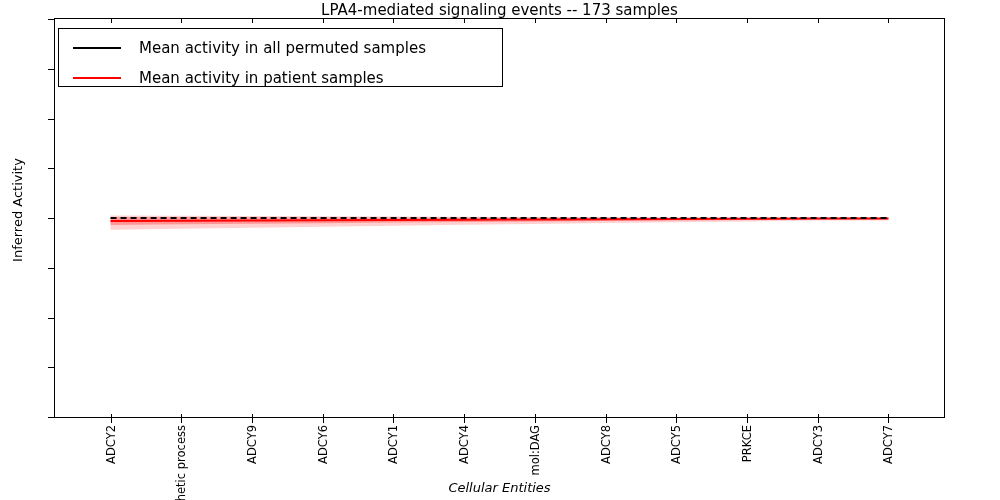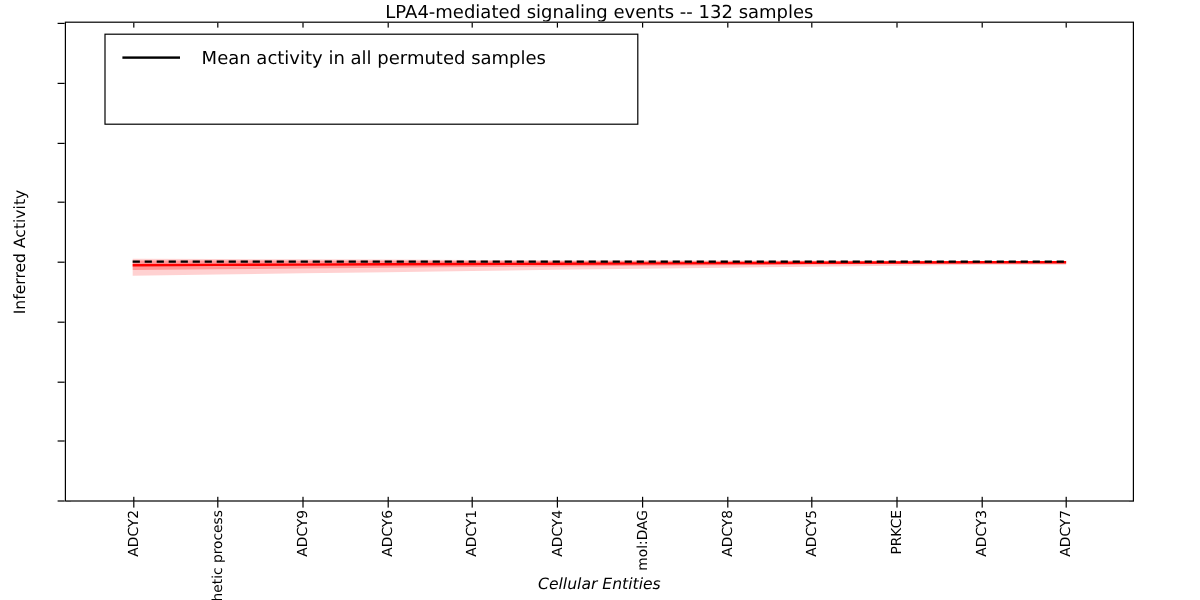--- a/index.html
+++ b/index.html
@@ -123,26 +123,25 @@
     color: #000000;
     white-space: nowrap;
     transform-origin: left top;
     transform: rotate(-90deg) translate(-100%, -50%);
   }
   .legend-box {
     position: absolute;
     left: 58px;
     top: 28px;
     width: 445px;
-    height: 76px;
+    height: 59px;
     border: 1.4px solid #000000;
     background: #ffffff;
     box-sizing: border-box;
     z-index: 5;
-    margin-left: 29px;
   }
   .legend-row {
     position: absolute;
     left: 0;
     width: 100%;
     height: 30px;
     display: flex;
     align-items: center;
   }
   .legend-swatch {
@@ -156,21 +155,21 @@
     font-size: 15px;
     color: #000000;
     white-space: nowrap;
   }
 </style>
 </head>
 <body>
 
 <div id="figure">
 
-  <div class="chart-title">LPA4-mediated signaling events -- 132 samples</div>
+  <div class="chart-title">LPA4-mediated signaling events -- 173 samples</div>
 
   <div class="ylabel">Inferred Activity</div>
 
   <div class="xlabel">Cellular Entities</div>
 
   <div id="yticks-layer">
       <div class="ytick-wrap" style="top: 19px;">
         <div class="ytick-mark"></div>
         <div class="ytick-mark-in"></div>
         <div class="ytick-mark-right"></div>
@@ -301,15 +300,19 @@
         <div class="xtick-mark-top"></div>
         <div class="xtick-label">ADCY7</div>
       </div>
     </div>
 
   <div class="legend-box">
     <div class="legend-row" style="top:4px;">
       <span class="legend-swatch" style="background:#000000;"></span>
       <span class="legend-text">Mean activity in all permuted samples</span>
     </div>
+    <div class="legend-row" style="top:34px;">
+      <span class="legend-swatch" style="background:#ff0000;"></span>
+      <span class="legend-text">Mean activity in patient samples</span>
+    </div>
   </div>
 
 </div>
 
 </body></html>

